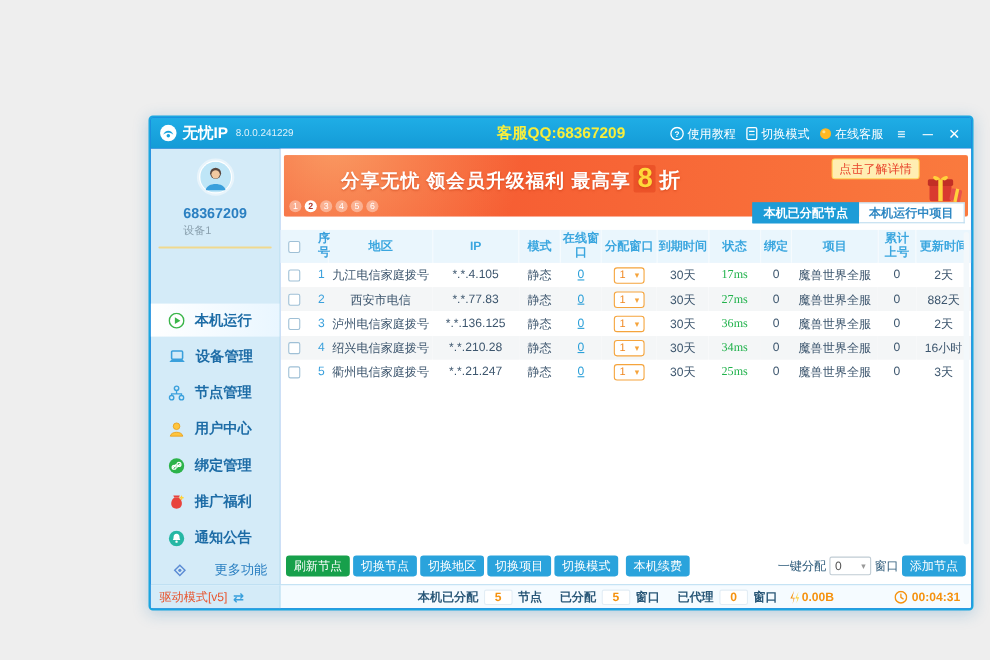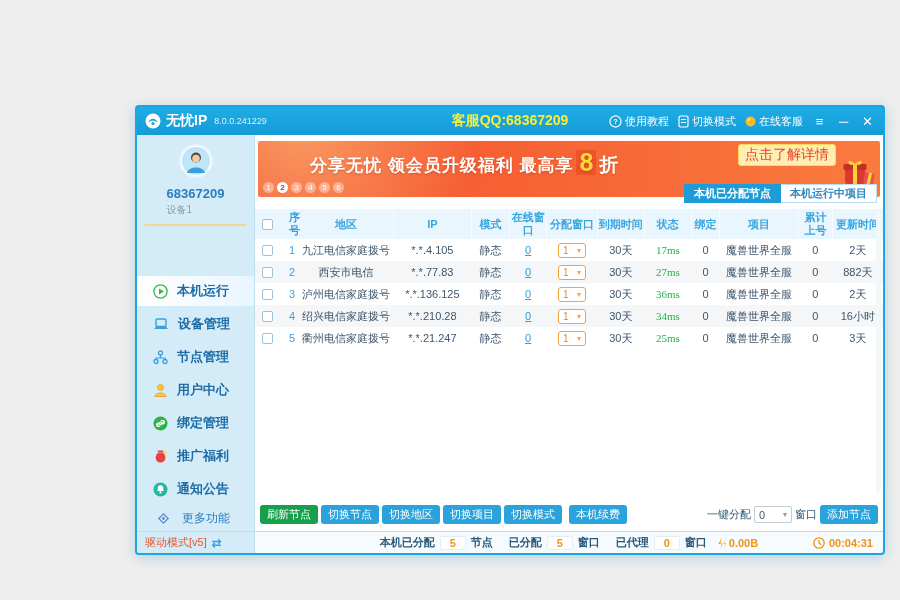--- a/index.html
+++ b/index.html
@@ -32,33 +32,33 @@
   .udevice{color:#8aa0ae;font-size:10px;margin-top:2px;}
   .action-group{margin:4px 7px 6px;display:flex;background:#fdf9e3;border:1px solid #f0d98f;
                 border-radius:4px;overflow:hidden;}
   .action{flex:1;text-align:center;font-size:11px;color:#e2593a;padding:3px 0;border-left:1px solid #f0d98f;cursor:pointer;}
   .action:first-child{border-left:none;margin-left:48px;}
   .menu{margin-top:16px;display:flex;flex-direction:column;gap:3px;}
   .menu-item{height:30px;display:flex;align-items:center;gap:9px;padding-left:16px;font-size:13px;
              color:#1d6ca6;font-weight:bold;cursor:pointer;}
   .menu-item.active{background:linear-gradient(90deg,#ffffff,#e9f6ff);margin-top:28px;}
   .sidebar-bottom{margin-top:auto;}
-  .more-item{display:flex;align-items:center;gap:12px;padding-left:20px;font-size:12px;color:#2a7fc1;height:28px;cursor:pointer;}
+  .more-item{display:flex;align-items:center;gap:25px;padding-left:20px;font-size:12px;color:#2a7fc1;height:28px;cursor:pointer;}
 
   
   .content{flex:1;display:flex;flex-direction:column;min-width:0;background:#fff;position:relative;}
   .banner{margin:6px 3px 0;height:56px;border-radius:2px;position:relative;
           background:radial-gradient(circle at 7% -25%, rgba(255,225,150,.5), rgba(255,225,150,0) 30%),
                      linear-gradient(90deg,#f4512e,#fa7a3e);}
   .headline{position:absolute;left:52px;top:9px;display:flex;align-items:baseline;gap:2px;color:#fff;
             font-weight:bold;text-shadow:0 1px 2px rgba(190,50,10,.55);white-space:nowrap;}
   .h-prefix{font-size:17px;letter-spacing:1px;}
   .h-digit{font-size:25px;color:#ffd83a;background:rgba(220,55,20,.4);padding:0 3px;border-radius:2px;line-height:1;margin:0 1px;}
   .h-suffix{font-size:19px;}
-  .cta{position:absolute;top:3px;right:44px;font-size:14px;color:#e8432c;background:#ffeeb2;
+  .cta{position:absolute;top:3px;right:44px;font-size:11px;color:#e8432c;background:#ffeeb2;
        border:1px solid #ffd95e;border-radius:3px;padding:1px 6px;cursor:pointer;white-space:nowrap;}
   .gift{position:absolute;right:5px;bottom:7px;}
   .dots{position:absolute;left:5px;bottom:4px;display:flex;gap:3px;}
   .dot{width:11px;height:11px;border-radius:50%;background:rgba(255,255,255,.38);color:#fff;font-size:8px;
        display:flex;align-items:center;justify-content:center;cursor:pointer;}
   .dot.active{background:#fff;color:#b03a2e;font-weight:bold;}
   .tabs{position:absolute;right:3px;bottom:-6px;display:flex;z-index:3;}
   .tab{height:19px;display:flex;align-items:center;padding:0 9px;font-size:11px;font-weight:bold;
        border:1px solid #bddcef;cursor:pointer;}
   .tab.active{background:#1e9cd7;color:#fff;border-color:#1e9cd7;}

